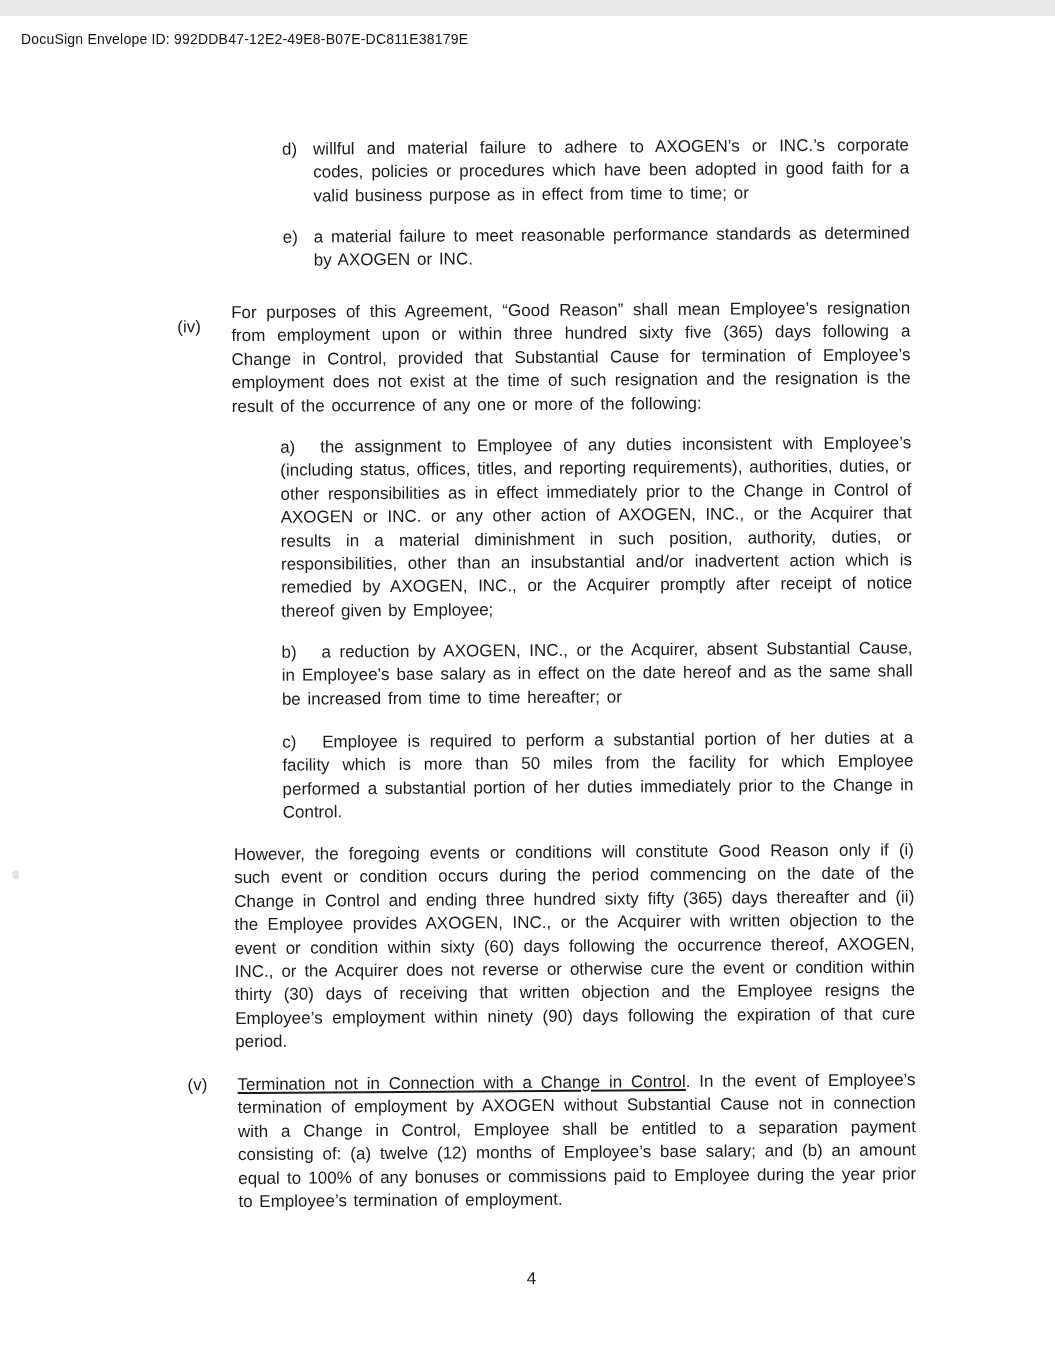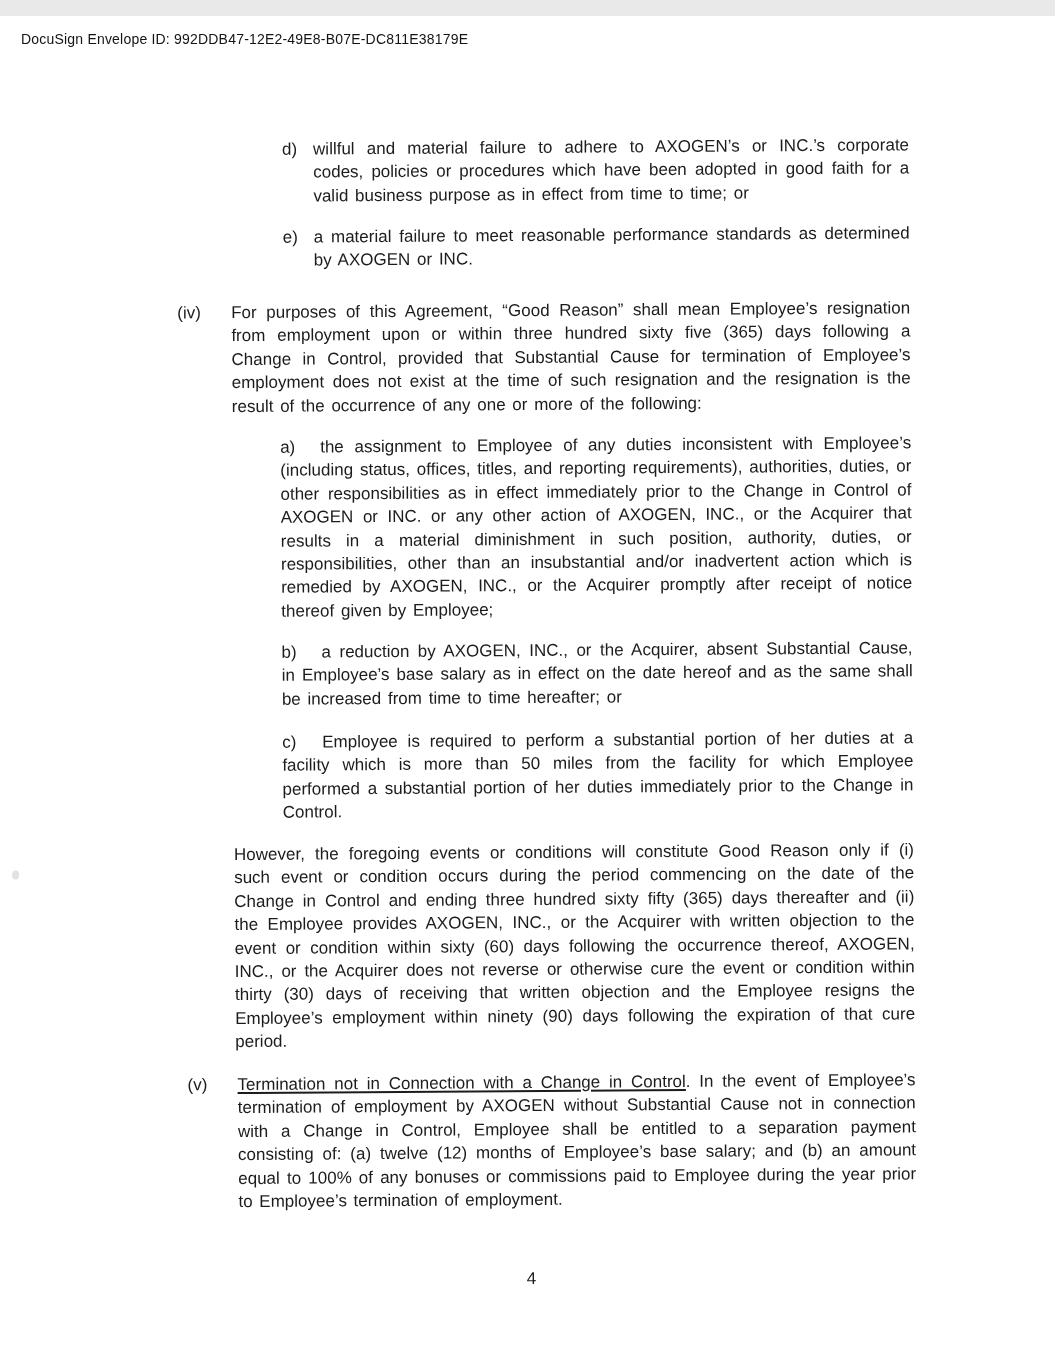--- a/index.html
+++ b/index.html
@@ -61,21 +61,21 @@
   <div class="docusign-header">DocuSign Envelope ID: 992DDB47-12E2-49E8-B07E-DC811E38179E</div>
 
   <div class="scan">
 
     <span class="si-label" style="left:286px; top:120px;">d)</span>
     <p class="para" style="left:317px; top:120px; width:596px; margin:0;">willful and material failure to adhere to AXOGEN’s or INC.’s corporate codes, policies or procedures which have been adopted in good faith for a valid business purpose as in effect from time to time; or</p>
 
     <span class="si-label" style="left:286px; top:208px;">e)</span>
     <p class="para" style="left:317px; top:208px; width:596px; margin:0;">a material failure to meet reasonable performance standards as determined by AXOGEN or INC.</p>
 
-    <span class="si-label" style="left:180px; top:283px;">(iv)</span>
+    <span class="si-label" style="left:180px; top:297px;">(iv)</span>
     <p class="para" style="left:234px; top:283px; width:679px; margin:0;">For purposes of this Agreement, “Good Reason” shall mean Employee’s resignation from employment upon or within three hundred sixty five (365) days following a Change in Control, provided that Substantial Cause for termination of Employee’s employment does not exist at the time of such resignation and the resignation is the result of the occurrence of any one or more of the following:</p>
 
     <p class="para" style="left:282px; top:418px; width:631px; margin:0;"><span class="inline-label">a)</span><span>the assignment to Employee of any duties inconsistent with Employee’s (including status, offices, titles, and reporting requirements), authorities, duties, or other responsibilities as in effect immediately prior to the Change in Control of AXOGEN or INC. or any other action of AXOGEN, INC., or the Acquirer that results in a material diminishment in such position, authority, duties, or responsibilities, other than an insubstantial and/or inadvertent action which is remedied by AXOGEN, INC., or the Acquirer promptly after receipt of notice thereof given by Employee;</span></p>
 
     <p class="para" style="left:282px; top:623px; width:631px; margin:0;"><span class="inline-label">b)</span><span>a reduction by AXOGEN, INC., or the Acquirer, absent Substantial Cause, in Employee’s base salary as in effect on the date hereof and as the same shall be increased from time to time hereafter; or</span></p>
 
     <p class="para" style="left:282px; top:713px; width:631px; margin:0;"><span class="inline-label">c)</span><span>Employee is required to perform a substantial portion of her duties at a facility which is more than 50 miles from the facility for which Employee performed a substantial portion of her duties immediately prior to the Change in Control.</span></p>
 
     <p class="para" style="left:233px; top:825px; width:680px; margin:0;">However, the foregoing events or conditions will constitute Good Reason only if (i) such event or condition occurs during the period commencing on the date of the Change in Control and ending three hundred sixty fifty (365) days thereafter and (ii) the Employee provides AXOGEN, INC., or the Acquirer with written objection to the event or condition within sixty (60) days following the occurrence thereof, AXOGEN, INC., or the Acquirer does not reverse or otherwise cure the event or condition within thirty (30) days of receiving that written objection and the Employee resigns the Employee’s employment within ninety (90) days following the expiration of that cure period.</p>
 

